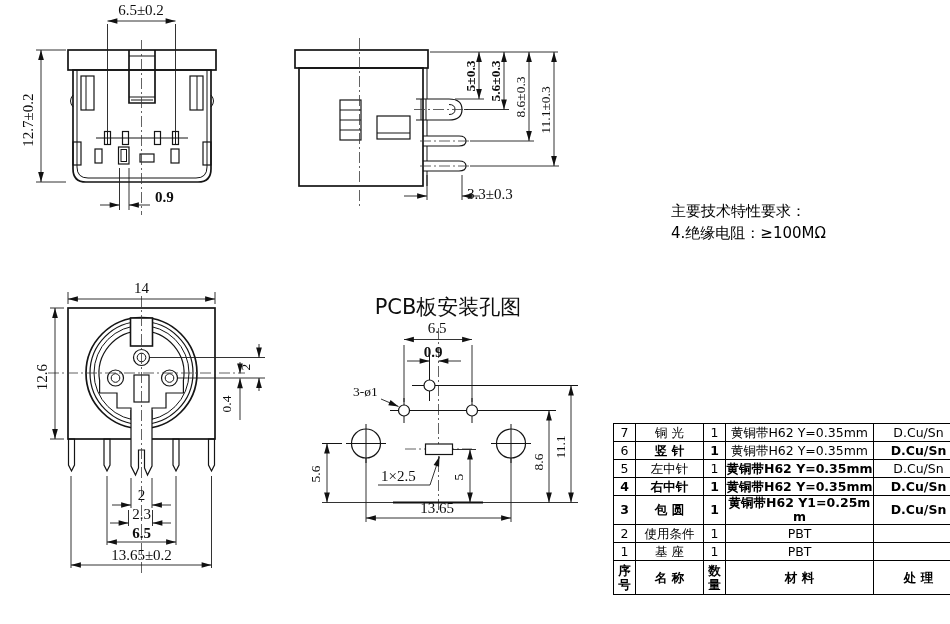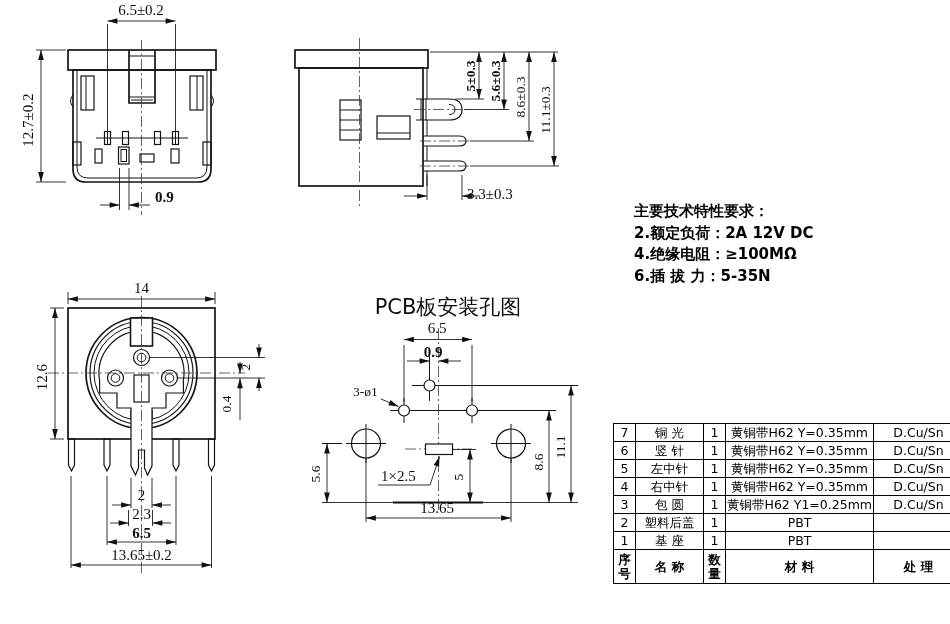--- a/index.html
+++ b/index.html
@@ -12,32 +12,32 @@
   .t  {fill:none;stroke:#141414;stroke-width:1;}
   .w  {fill:#fff;stroke:#141414;stroke-width:1.6;}
   .w2 {fill:#fff;stroke:#141414;stroke-width:1.2;}
   .cl {fill:none;stroke:#3a3a3a;stroke-width:0.8;stroke-dasharray:11 3 2 3;}
   .d  {fill:none;stroke:#1c1c1c;stroke-width:0.9;}
   text.dim {font-family:"Liberation Serif",serif;font-size:15px;fill:#0e0e0e;}
   text.dims{font-family:"Liberation Serif",serif;font-size:13.5px;fill:#0e0e0e;}
   text.bold{font-weight:bold;}
   text.cjk {font-family:"DejaVu Sans",sans-serif;font-size:21px;fill:#0e0e0e;}
   
-  .notes{position:absolute;left:634px;top:201px;font-size:15px;font-weight:bold;
+  .notes{position:absolute;left:671px;top:201px;font-size:15px;font-weight:normal;
          color:#000;line-height:21.6px;white-space:nowrap;}
   .notes .indent{padding-left:26px;}
   
   .parts{position:absolute;left:613px;top:423px;border-collapse:collapse;
          table-layout:fixed;width:350px;font-size:12.5px;color:#000;}
   .parts td{border:1.4px solid #000;text-align:center;padding:0;line-height:1.12;
             overflow:hidden;word-break:break-all;}
   .parts tr{height:18px;}
   .parts tr.hdr{height:34px;}
   .parts tr.hdr td{font-weight:bold;}
-  .parts td.b{font-weight:normal;}
+  .parts td.b{font-weight:bold;}
 </style>
 </head>
 <body>
 
 <svg width="950" height="624" viewBox="0 0 950 624">
   <defs>
     <marker id="arr" viewBox="0 0 10 6" refX="9.5" refY="3" markerWidth="11" markerHeight="6.6" orient="auto-start-reverse" markerUnits="userSpaceOnUse">
       <path d="M0.5,0.4 L9.5,3 L0.5,5.6 Z" fill="#111"></path>
     </marker>
   </defs>
@@ -198,23 +198,21 @@
     <text class="dims" text-anchor="middle" x="543" y="462" transform="rotate(-90 543 462)">8.6</text>
     <line class="d" x1="571" y1="385.5" x2="571" y2="502.5" marker-start="url(#arr)" marker-end="url(#arr)"></line>
     <text class="dims" text-anchor="middle" x="565" y="447" transform="rotate(-90 565 447)">11.1</text>
     <line class="d" x1="366" y1="518" x2="511" y2="518" marker-start="url(#arr)" marker-end="url(#arr)"></line>
     <text class="dim" text-anchor="middle" x="437" y="513">13.65</text>
   </g>
 </svg>
 
 <div class="notes">
   <div>主要技术特性要求：</div>
-  <div>2.额定负荷：2A 12V DC</div>
   <div>4.绝缘电阻：≥100MΩ</div>
-  <div>6.插 拔 力：5-35N</div>
 </div>
 
 <table class="parts">
   <colgroup>
       <col style="width:22px">
       <col style="width:68px">
       <col style="width:22px">
       <col style="width:148px">
       <col style="width:90px">
     </colgroup>
@@ -249,21 +247,21 @@
   </tr>
   <tr>
     <td class="b">3</td>
     <td class="b">包 圆</td>
     <td class="b">1</td>
     <td class="b">黄铜带H62 Y1=0.25mm</td>
     <td class="b">D.Cu/Sn</td>
   </tr>
   <tr>
     <td>2</td>
-    <td>塑料后盖</td>
+    <td>使用条件</td>
     <td>1</td>
     <td>PBT</td>
     <td></td>
   </tr>
   <tr>
     <td>1</td>
     <td>基 座</td>
     <td>1</td>
     <td>PBT</td>
     <td></td>

